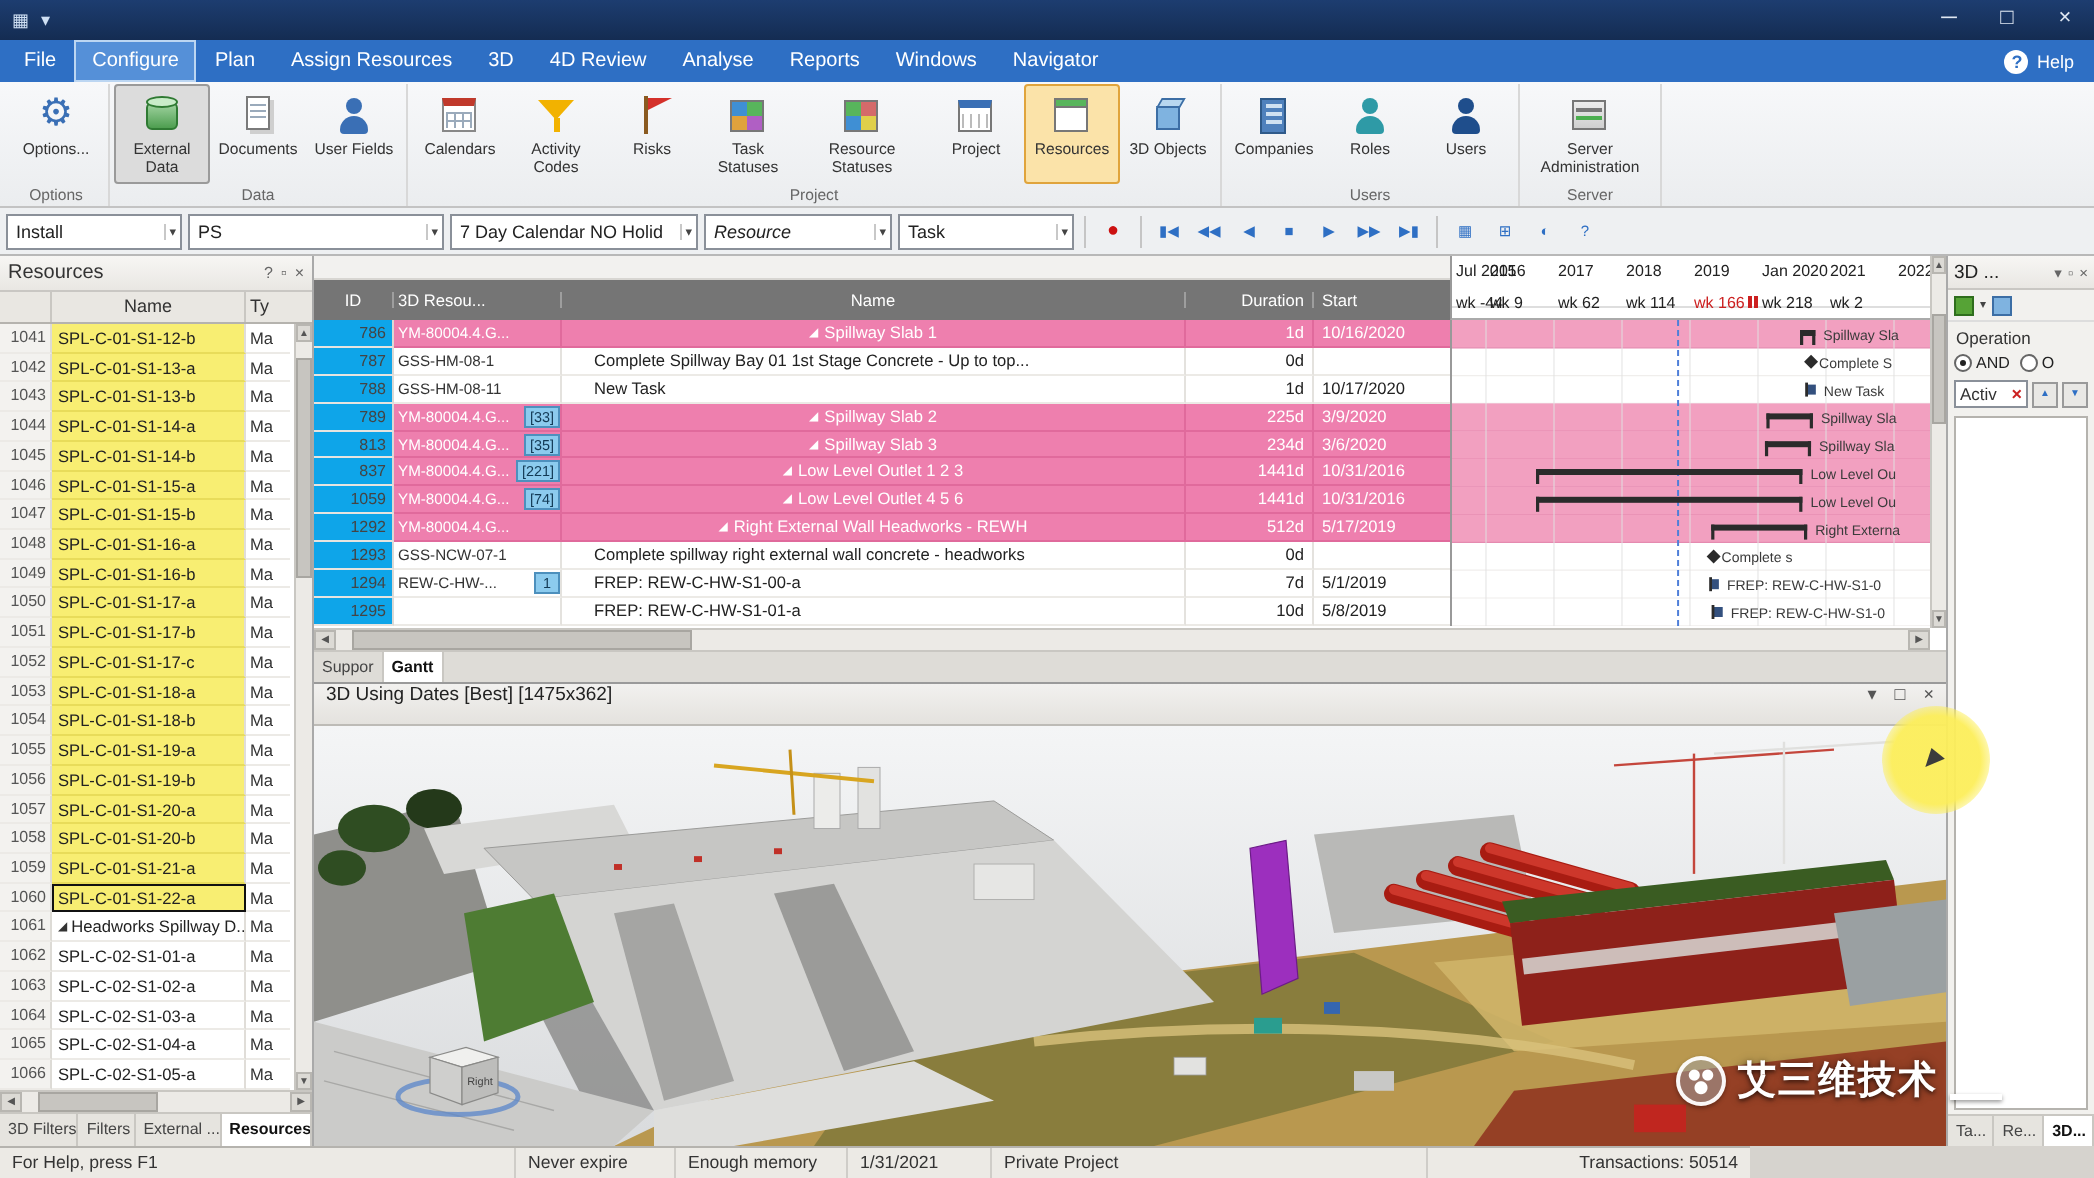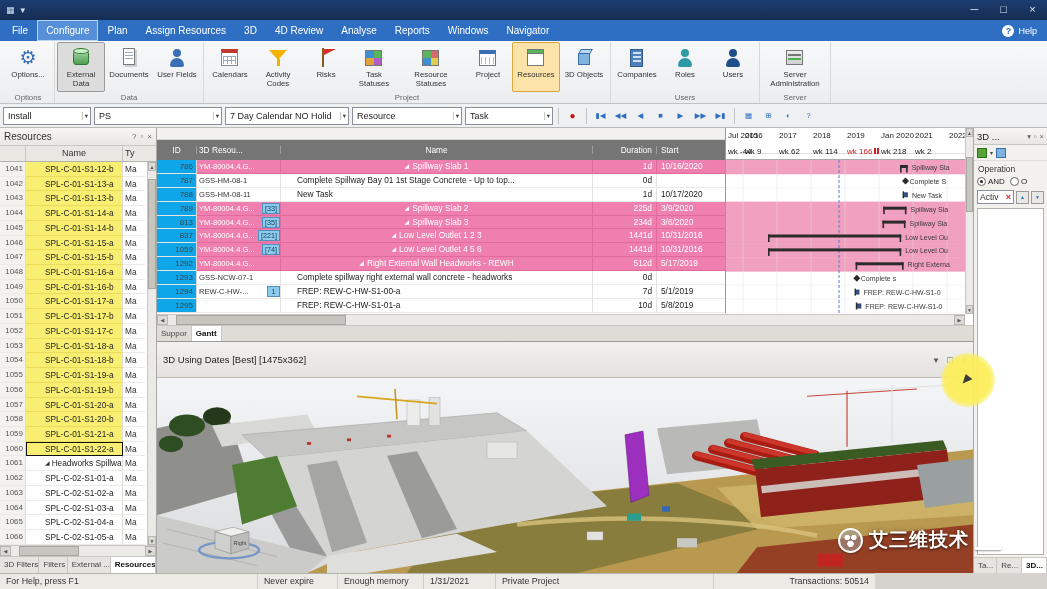--- a/index.html
+++ b/index.html
@@ -88,21 +88,21 @@
 
   
   #resources-panel{position:absolute;left:0;top:128px;width:157px;height:445px;background:#f4f3f1;border-right:1px solid #a9a9a9;display:flex;flex-direction:column;}
   #res-colhead{height:16px;display:flex;border-bottom:1px solid #b5b3ae;background:#e9e7e2;font-size:9px;color:#333;flex:0 0 auto;}
   .rch-id{width:26px;border-right:1px solid #c9c7c2;}
   .rch-name{width:97px;text-align:center;line-height:15px;border-right:1px solid #c9c7c2;}
   .rch-type{flex:1;padding-left:2px;line-height:15px;}
   #res-rows{flex:1;overflow:hidden;position:relative;background:#fff;}
   .res-row{display:flex;height:14.72px;align-items:stretch;font-size:8.3px;}
   .res-id{width:26px;background:#f3f2ef;border-right:1px solid #dddbd6;border-bottom:1px solid #eceae6;color:#555;text-align:right;padding-right:2px;line-height:14.5px;font-size:8px;}
-  .res-name{width:97px;border-right:1px solid #e0ddd8;border-bottom:1px solid #eceae6;padding-left:19px;line-height:14.5px;white-space:nowrap;overflow:hidden;background:#fff;}
+  .res-name{width:97px;border-right:1px solid #e0ddd8;border-bottom:1px solid #eceae6;padding-left:3px;line-height:14.5px;white-space:nowrap;overflow:hidden;background:#fff;}
   .res-row.hl .res-name{background:#f8ee72;border-bottom-color:#e8dc5a;}
   .res-row.sel .res-name{outline:1.5px solid #111;outline-offset:-1.5px;}
   .res-type{width:22px;border-bottom:1px solid #eceae6;padding-left:2px;line-height:14.5px;color:#333;}
   .res-prefix{display:inline-block;font-size:6px;margin-right:2px;vertical-align:1px;color:#333;}
   #res-vsb{position:absolute;right:0;top:0;bottom:0;width:9px;}
   #res-hsb{height:11px;flex:0 0 auto;}
   #res-tabs{height:17px;display:flex;background:#e6e4df;border-top:1px solid #c9c7c2;flex:0 0 auto;}
 
   
   #gantt-panel{position:absolute;left:157px;top:128px;width:816px;height:213px;background:#fff;display:flex;flex-direction:column;}
@@ -135,21 +135,21 @@
   .g-row.pink .g-res,.g-row.pink .g-name,.g-row.pink .g-dur,.g-row.pink .g-start{background:#ee7fae;color:#fff;border-bottom-color:#e06a9c;border-right-color:#e06a9c;}
   .g-row.pink .g-name{text-align:center;}
   #g-chartbody{width:240px;border-left:1px solid #999;position:relative;background:#fff;}
   #g-fill{flex:1;}
   #g-hsb{height:11px;width:808px;flex:0 0 auto;}
   #g-tabs{height:16px;display:flex;background:#dedcd7;border-top:1px solid #c9c7c2;flex:0 0 auto;}
   #g-vsb{position:absolute;right:0;top:0;width:8px;height:186px;z-index:4;}
 
   
   #viewport-panel{position:absolute;left:157px;top:341px;width:816px;height:232px;display:flex;flex-direction:column;border-top:1px solid #9a9a9a;}
-  #vp-title{height:36px;background:linear-gradient(#f2f1ef,#e4e2de);border-bottom:1px solid #bdbbb6;display:flex;align-items:center;padding:0 6px;font-size:9.5px;color:#222;flex:0 0 auto;}
+  #vp-title{height:21px;background:linear-gradient(#f2f1ef,#e4e2de);border-bottom:1px solid #bdbbb6;display:flex;padding:0 6px;font-size:9.5px;color:#222;flex:0 0 auto;}
   #vp-icons{margin-left:auto;display:flex;gap:9px;color:#555;font-size:9px;}
   #vp-canvas{flex:1;position:relative;background:#e9ebec;overflow:hidden;}
   #vp-canvas svg{display:block;width:100%;height:100%;}
 
   
   #right-panel{position:absolute;left:973px;top:128px;width:74px;height:445px;background:#f2f1ee;border-left:1px solid #a9a9a9;display:flex;flex-direction:column;font-size:8.5px;}
   #rp-header{height:17px;display:flex;align-items:center;gap:3px;padding:0 3px;background:linear-gradient(#f7f6f4,#e9e7e3);border-bottom:1px solid #c9c7c3;font-size:9.5px;}
   #rp-header .ph-icons{font-size:7.5px;gap:3px;}
   #rp-toolbar{height:16px;display:flex;align-items:center;gap:3px;padding:0 3px;border-bottom:1px solid #ddd;}
   .rp-cube{width:10px;height:10px;background:#56a336;border:1px solid #2f6e1d;}
@@ -314,21 +314,21 @@
       <span class="arr">▾</span>
     </div>
     <div class="tdrop" style="width: 128px;">
       <span class="tval">PS</span>
       <span class="arr">▾</span>
     </div>
     <div class="tdrop" style="width: 124px;">
       <span class="tval">7 Day Calendar NO Holid</span>
       <span class="arr">▾</span>
     </div>
-    <div class="tdrop" style="width: 110px;">
+    <div class="tdrop" style="width: 94px; font-style: italic;">
       <span class="tval">Resource</span>
       <span class="arr">▾</span>
     </div>
     <div class="tdrop" style="width: 88px;">
       <span class="tval">Task</span>
       <span class="arr">▾</span>
     </div>
     <span class="tsep"></span>
     <div class="tbtn red">●</div>
     <span class="tsep"></span>

